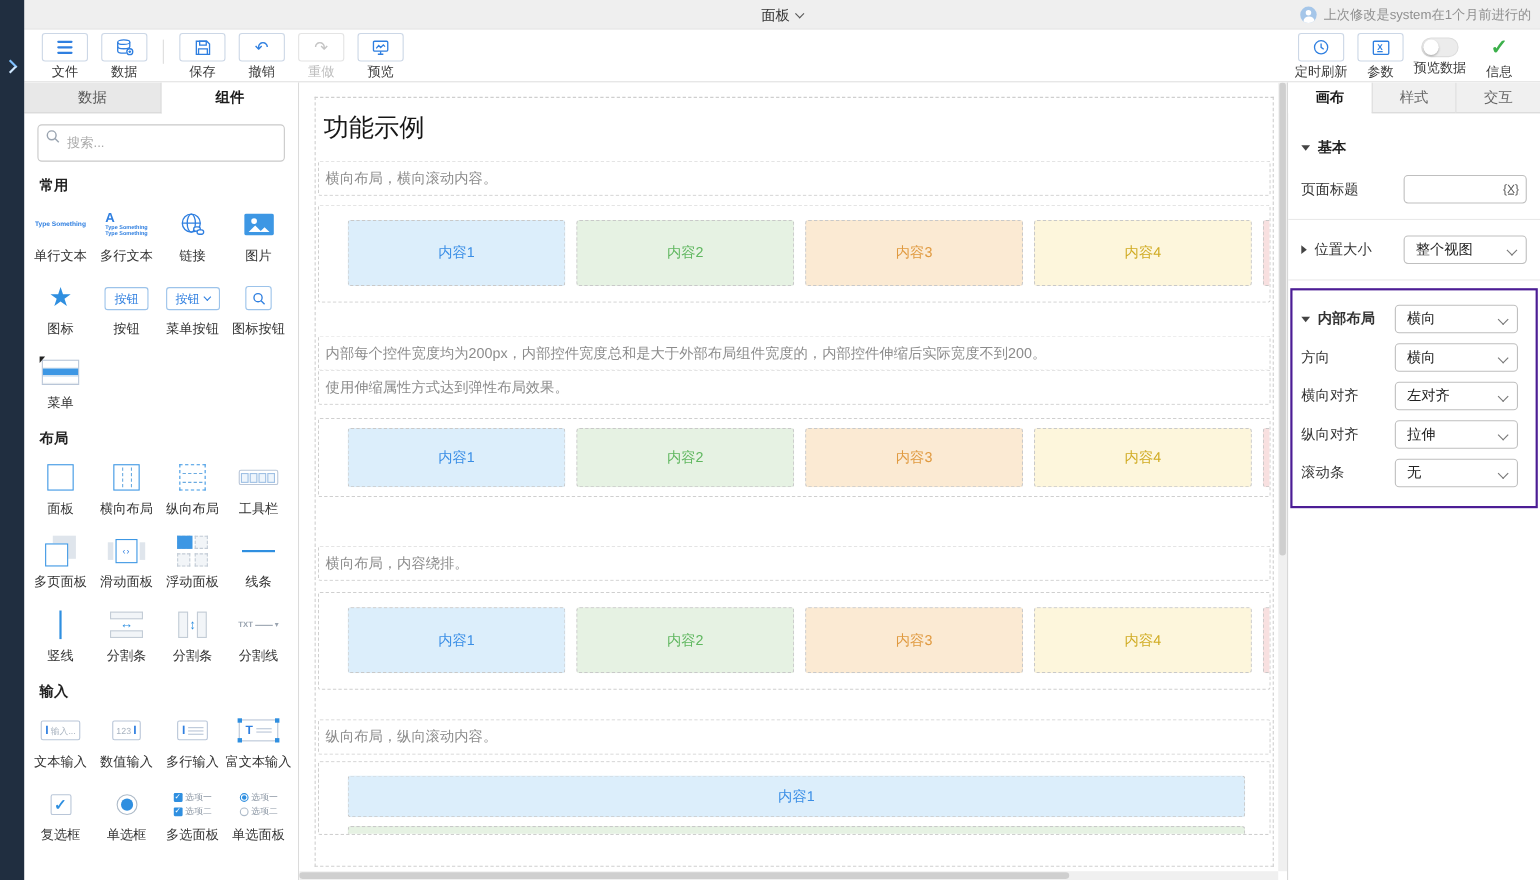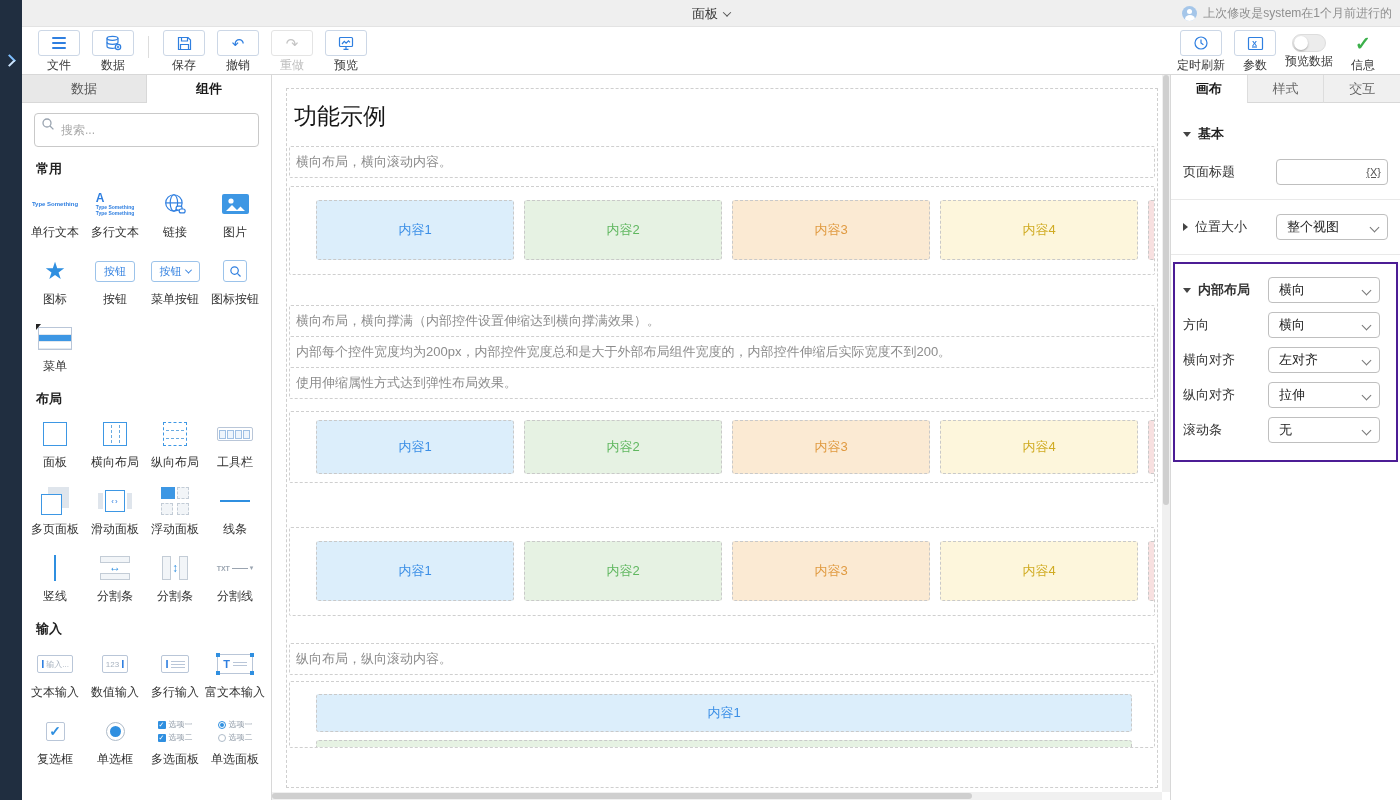--- a/index.html
+++ b/index.html
@@ -615,31 +615,31 @@
 
       <div class="cap">横向布局，横向滚动内容。</div>
       <div class="crow mt8 mb30">
         <div class="block b1">内容1</div>
         <div class="block b2">内容2</div>
         <div class="block b3">内容3</div>
         <div class="block b4">内容4</div>
         <div class="block b5"></div>
       </div>
 
-      <div class="cap">横向布局，横向撑满（内部控件设置伸缩达到横向撑满效果）。</div>
       <div class="cap">内部每个控件宽度均为200px，内部控件宽度总和是大于外部布局组件宽度的，内部控件伸缩后实际宽度不到200。</div>
       <div class="cap">使用伸缩属性方式达到弹性布局效果。</div>
       <div class="crow slim mb12 mb44">
         <div class="block b1">内容1</div>
         <div class="block b2">内容2</div>
         <div class="block b3">内容3</div>
         <div class="block b4">内容4</div>
         <div class="block b5"></div>
       </div>
 
+      <div class="cap">横向布局，内容绕排。</div>
       <div class="crow mt10 mb27">
         <div class="block b1">内容1</div>
         <div class="block b2">内容2</div>
         <div class="block b3">内容3</div>
         <div class="block b4">内容4</div>
         <div class="block b5"></div>
       </div>
 
       <div class="cap">纵向布局，纵向滚动内容。</div>
       <div class="vrow mt6">

